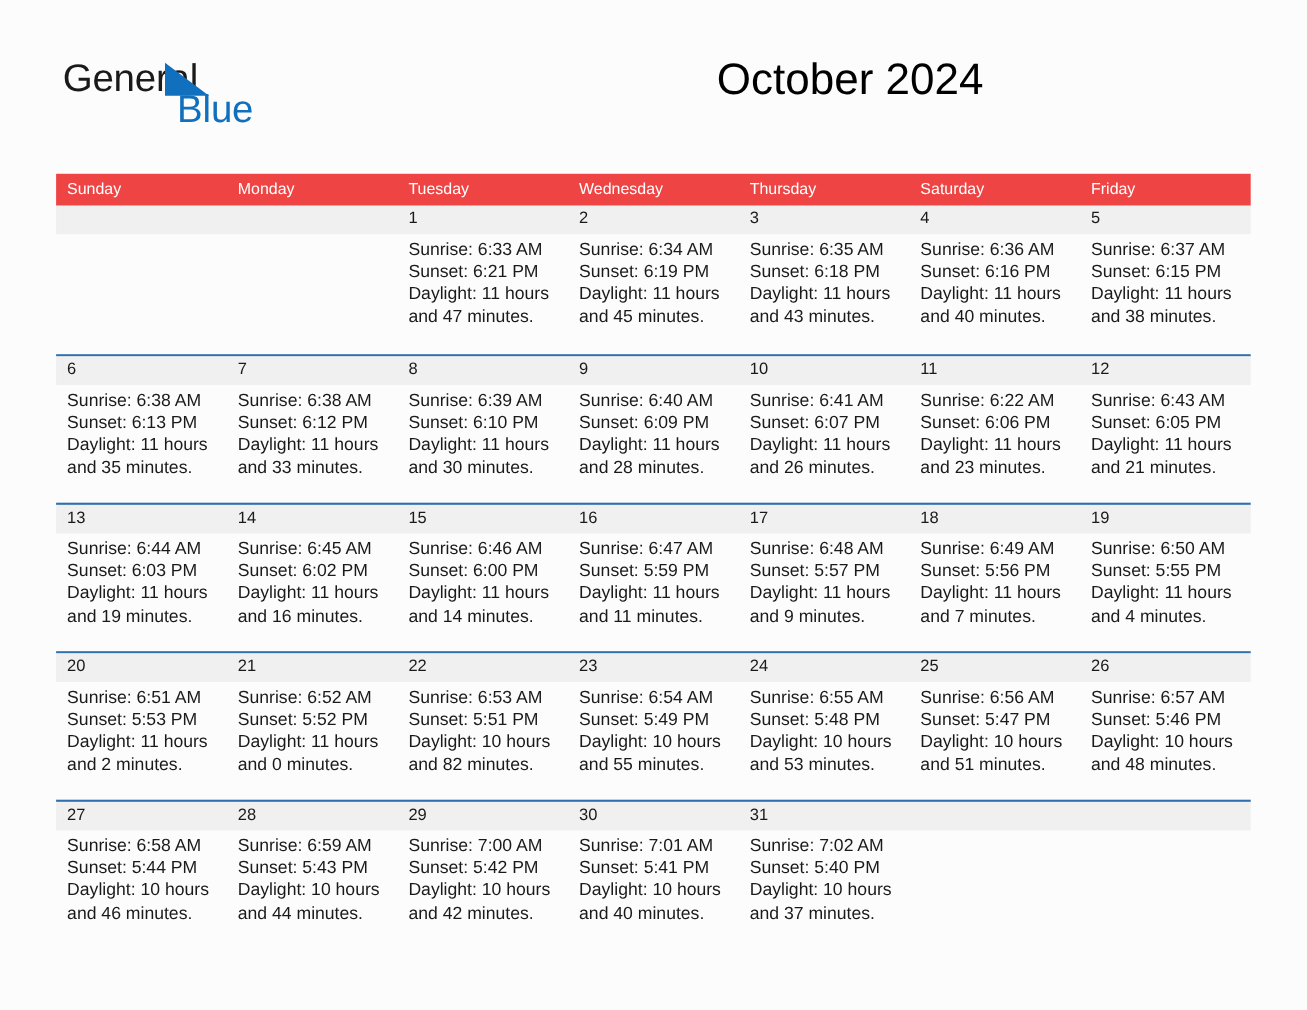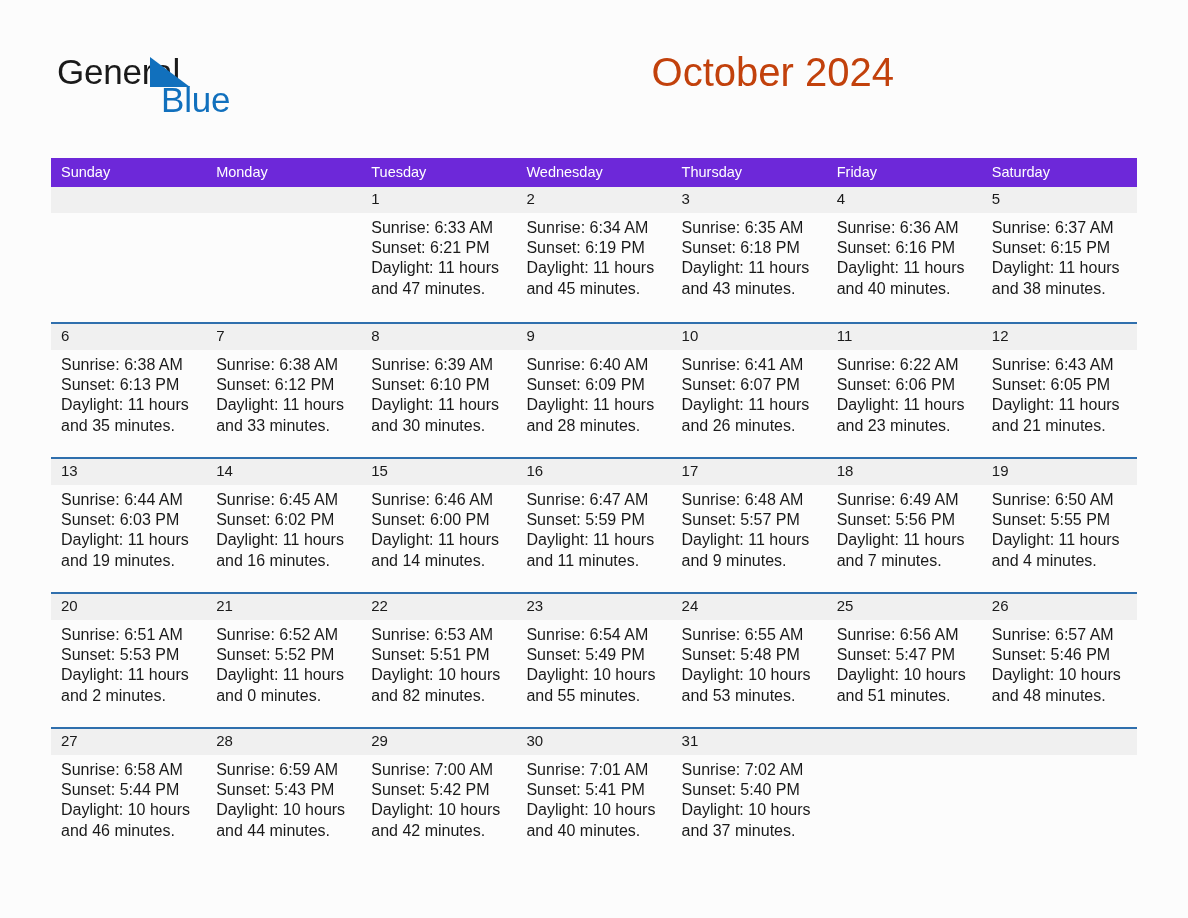--- a/index.html
+++ b/index.html
@@ -71,21 +71,21 @@
   .title-block {
     position: absolute;
     right: 54px;
     top: 48px;
     text-align: right;
   }
   .month-title {
     font-size: 40px;
     line-height: 48px;
     font-weight: 400;
-    color: #c2410c;
+    color: #000000;
     white-space: nowrap;
   }
   .location {
     margin-top: 13px;
     font-size: 22px;
     line-height: 26px;
     font-weight: 400;
     color: #1a1a1a;
     white-space: nowrap;
   }
@@ -93,21 +93,21 @@
   
   .calendar {
     position: absolute;
     left: 51px;
     top: 158px;
     width: 1086px;
   }
 
   .weekday-header {
     display: flex;
-    background: #6d28d9;
+    background: #ef4444;
     height: 29px;
   }
   .weekday-cell {
     flex: 1 1 0;
     color: #ffffff;
     font-size: 14.5px;
     line-height: 29px;
     padding-left: 10px;
     white-space: nowrap;
   }
@@ -172,22 +172,22 @@
   </div>
 
   <div class="calendar">
 
     <div class="weekday-header">
       <div class="weekday-cell">Sunday</div>
       <div class="weekday-cell">Monday</div>
       <div class="weekday-cell">Tuesday</div>
       <div class="weekday-cell">Wednesday</div>
       <div class="weekday-cell">Thursday</div>
+      <div class="weekday-cell">Saturday</div>
       <div class="weekday-cell">Friday</div>
-      <div class="weekday-cell">Saturday</div>
     </div>
 
     <div class="week-row first">
       <div class="daynum-band"></div>
       <div class="cells">
         <div class="day-cell empty">
           <div class="day-num"></div>
 
         </div>
         <div class="day-cell empty">

